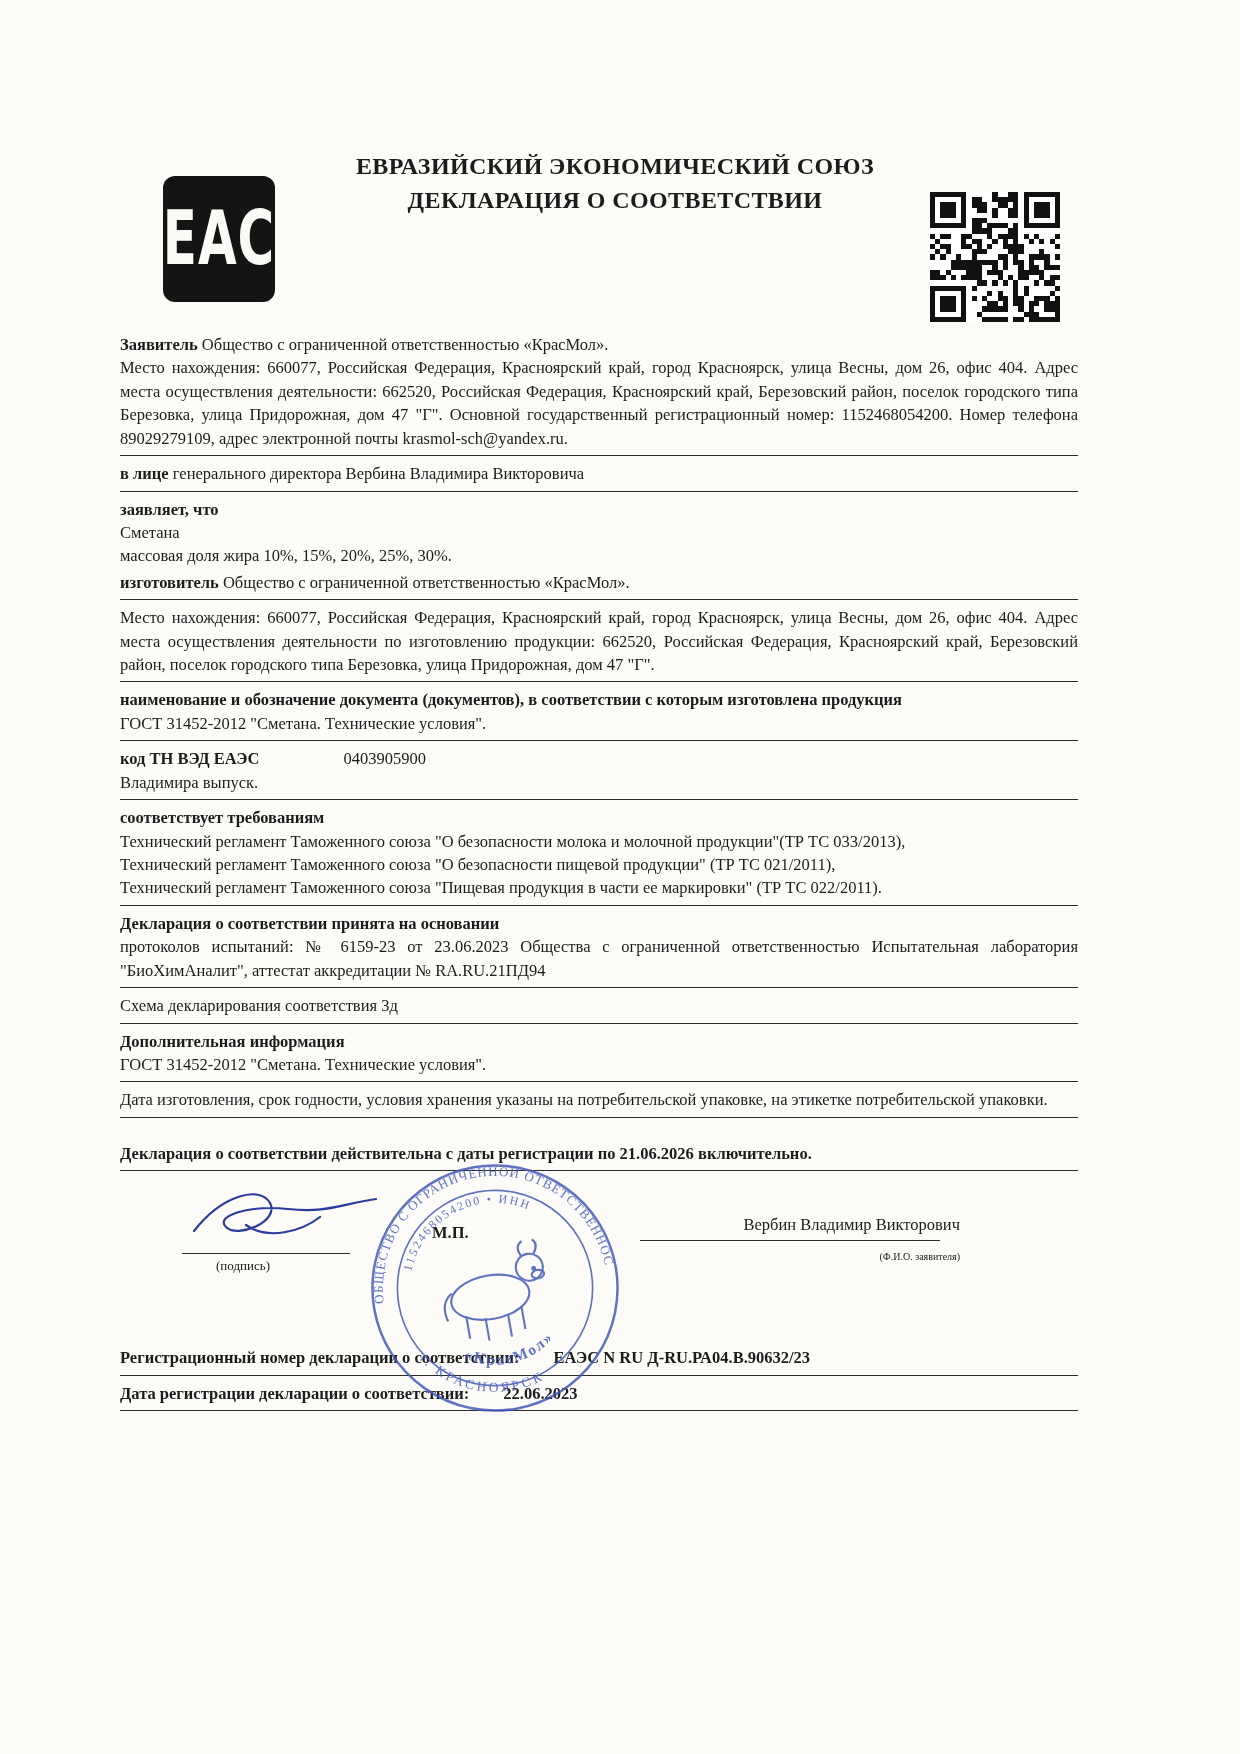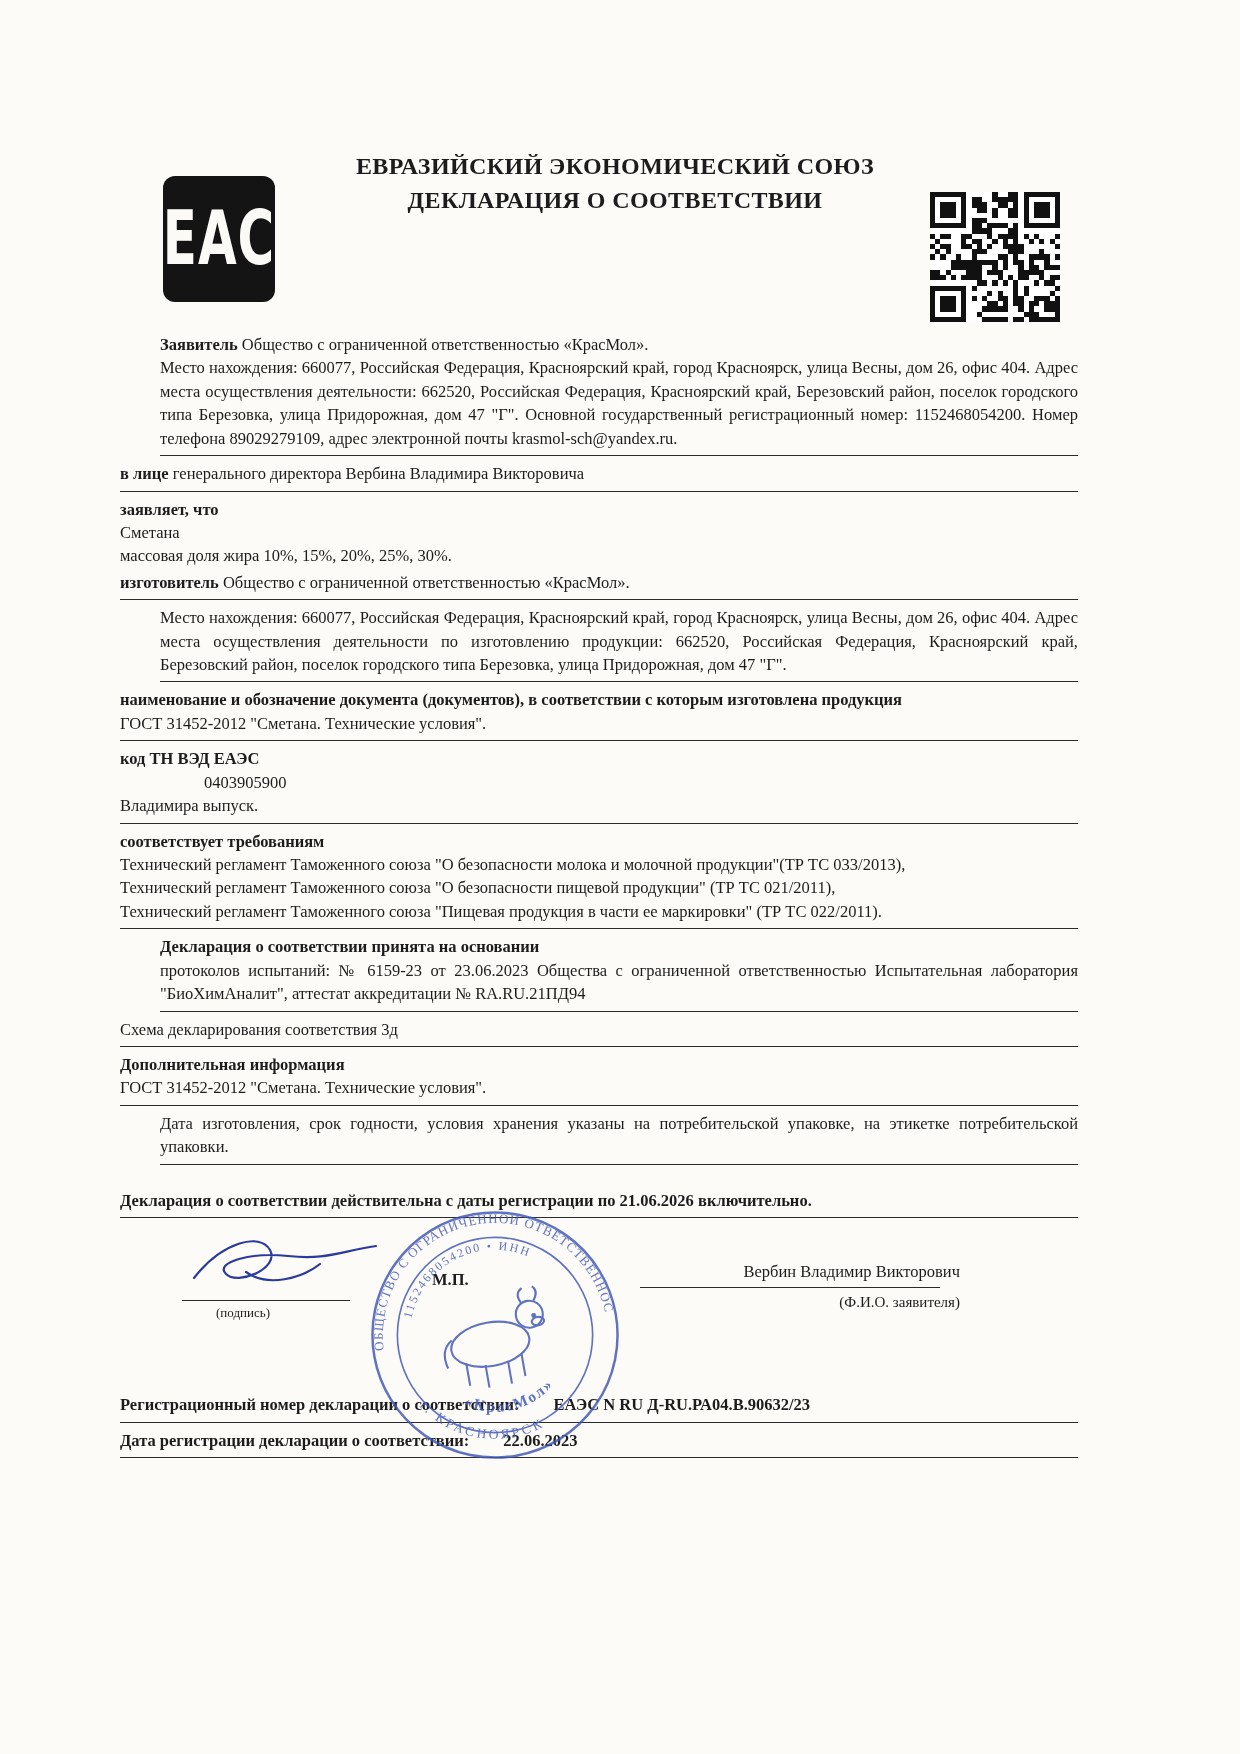--- a/index.html
+++ b/index.html
@@ -11,38 +11,38 @@
             border-radius:12px;display:flex;align-items:center;justify-content:center;}
   .eac-logo span{color:#fbfaf6;font-family:"DejaVu Sans",sans-serif;font-weight:bold;
                  font-size:50px;letter-spacing:1px;transform:scaleY(1.5);}
   .doc-title{position:absolute;left:285px;top:150px;width:660px;text-align:center;
              font-weight:bold;font-size:24px;line-height:1.4;letter-spacing:.4px;}
   .qr{position:absolute;left:930px;top:192px;width:130px;height:130px;}
   
   .content{position:absolute;left:120px;top:332px;width:958px;}
   .sec{padding:1px 0 2px 0;}
   .ruled{border-bottom:1.6px solid #2b2b2b;padding-bottom:5px;margin-bottom:5px;}
-  .just{text-align:justify;margin-left:40px;}
+  .just{text-align:justify;}
   b.inl{font-weight:bold;}
-  .kv{display:flex;align-items:flex-start;flex-direction:column;}
+  .kv{display:flex;align-items:flex-end;}
   .kv .k{font-weight:bold;}
   .gap{height:18px;}
   .validity{font-weight:bold;}
   
   .sigrow{position:relative;height:168px;margin-top:6px;}
   .sig-svg{position:absolute;left:60px;top:2px;}
   .sigline{position:absolute;left:62px;top:76px;width:168px;border-top:1.4px solid #2b2b2b;}
   .sigcap{position:absolute;left:96px;top:80px;font-size:13px;}
   .mp{position:absolute;left:312px;top:44px;font-weight:bold;}
   .stamp{position:absolute;left:240px;top:-24px;width:270px;height:270px;opacity:.82;
          transform:rotate(-10deg);pointer-events:none;}
   .fio-wrap{position:absolute;left:500px;top:36px;width:340px;text-align:right;}
   .fio-name{display:block;}
   .fio-line{border-top:1.2px solid #2b2b2b;margin:3px 20px 2px 20px;}
-  .fio-cap{font-size:15px;}
+  .fio-cap{font-size:10px;}
   .regrow{display:flex;align-items:baseline;font-weight:bold;}
   .regrow .v{margin-left:34px;}
   .tnrow .v{margin-left:84px;font-weight:normal;}
 </style>
 </head>
 <body>
 
 <div class="page">
 
   <div class="eac-logo">

